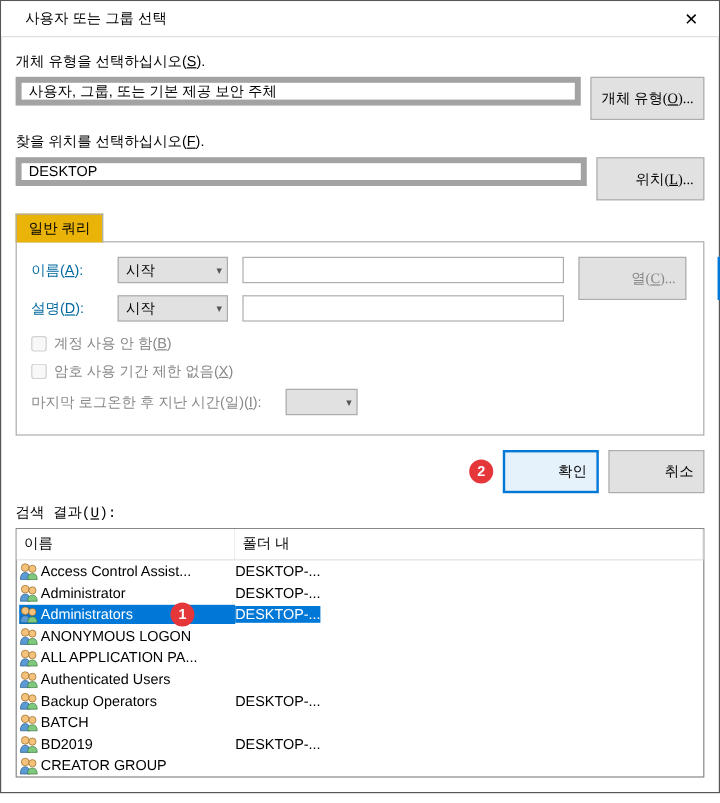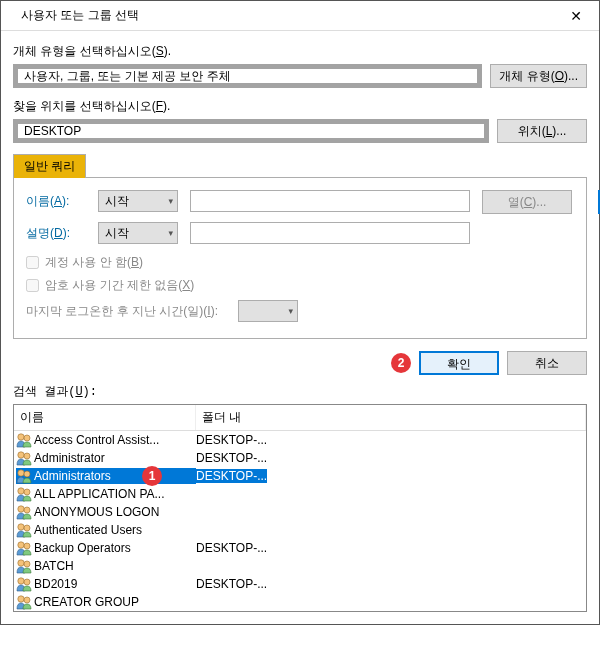--- a/index.html
+++ b/index.html
@@ -62,23 +62,24 @@
     height: 24px;
     display: flex;
     align-items: center;
   }
   .btn {
     border: 1px solid #adadad;
     background: #e1e1e1;
     font-size: 12px;
     padding: 3px 8px;
     min-width: 90px;
-    height: 24px;
+    height: 36px;
     cursor: pointer;
-    text-align: center;
+    text-align: right;
+    font-family: Liberation Serif, serif;
   }
   .btn.primary {
     border: 2px solid #0078d7;
     background: #e5f1fb;
   }
   .btn.disabled {
     color: #888;
   }
   .tabs-wrap {
     margin-top: 6px;
@@ -113,21 +114,21 @@
     display: flex;
     align-items: center;
     gap: 12px;
     margin-bottom: 10px;
   }
   .form-row .lbl {
     width: 60px;
     color: #0369a1;
   }
   .combo {
-    width: 80px;
+    width: 92px;
     height: 22px;
     border: 1px solid #adadad;
     background: #e1e1e1;
     display: flex;
     align-items: center;
     justify-content: space-between;
     padding: 0 4px 0 6px;
     font-size: 12px;
   }
   .combo .arrow { font-size: 9px; color: #555; }
@@ -405,30 +406,30 @@
             <span>Administrators</span>
           </div>
           <div class="cell-folder">DESKTOP-...</div>
           <div class="row-marker">1</div>
         </div>
         <div class="list-row">
           <div class="cell-name">
             <svg class="ug-icon" viewBox="0 0 16 16">
               <use href="#ug-icon"></use>
             </svg>
+            <span>ANONYMOUS LOGON</span>
+          </div>
+          <div class="cell-folder"></div>
+        </div>
+        <div class="list-row">
+          <div class="cell-name">
+            <svg class="ug-icon" viewBox="0 0 16 16">
+              <use href="#ug-icon"></use>
+            </svg>
             <span>ALL APPLICATION PA...</span>
-          </div>
-          <div class="cell-folder"></div>
-        </div>
-        <div class="list-row">
-          <div class="cell-name">
-            <svg class="ug-icon" viewBox="0 0 16 16">
-              <use href="#ug-icon"></use>
-            </svg>
-            <span>ANONYMOUS LOGON</span>
           </div>
           <div class="cell-folder"></div>
         </div>
         <div class="list-row">
           <div class="cell-name">
             <svg class="ug-icon" viewBox="0 0 16 16">
               <use href="#ug-icon"></use>
             </svg>
             <span>Authenticated Users</span>
           </div>

